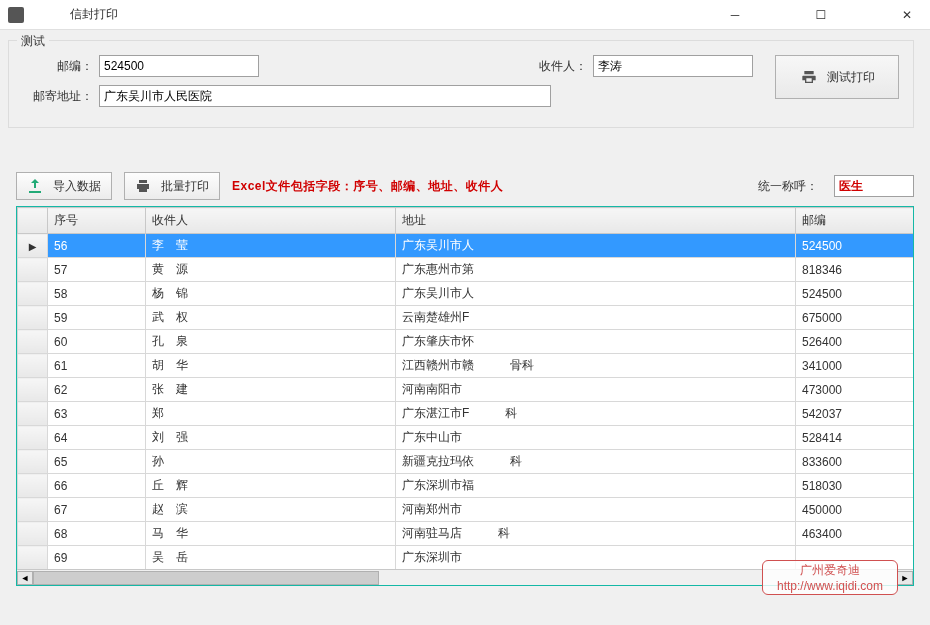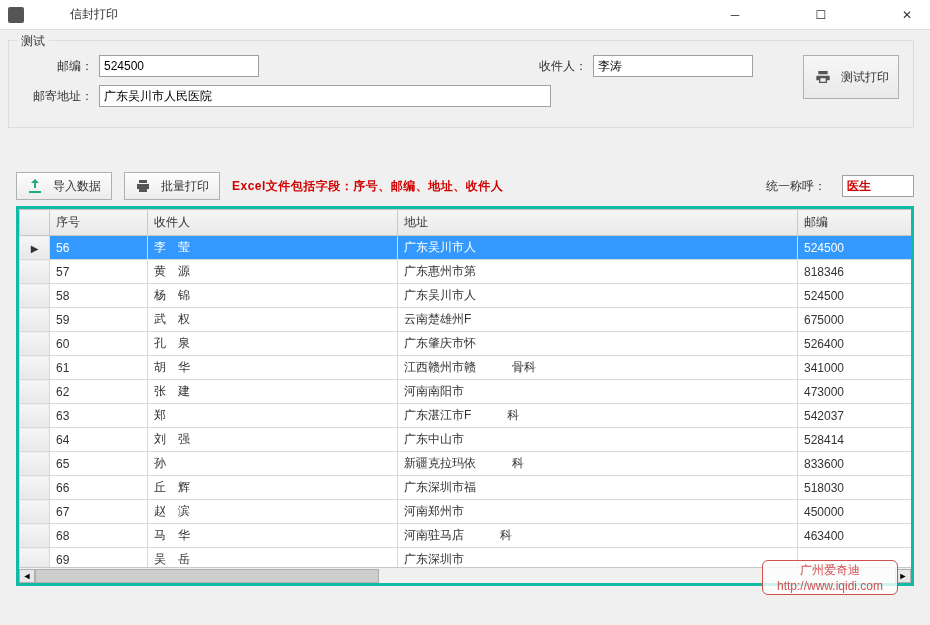--- a/index.html
+++ b/index.html
@@ -15,34 +15,34 @@
 .groupbox { margin: 10px 16px 0 8px; border: 1px solid #dcdcdc; position: relative; padding: 14px 12px 12px 12px; background: #f0f0f0; }
 .groupbox .legend { position: absolute; top: -8px; left: 8px; background: #f0f0f0; padding: 0 4px; color: #333; }
 .formrow { display: flex; align-items: center; margin-bottom: 8px; }
 .formlabel { width: 78px; text-align: right; padding-right: 6px; color: #333; }
 .textinput { border: 1px solid #a0a0a0; background: #fff; height: 22px; padding: 2px 4px; font-size: 12px; }
 .textinput.w1 { width: 160px; }
 .textinput.w2 { width: 160px; }
 .textinput.addr { width: 452px; }
 .spacer1 { width: 256px; }
 
-.printbtn { position: absolute; right: 14px; top: 14px; width: 96px; height: 44px; background: linear-gradient(#f7f7f7,#e9e9e9); border: 1px solid #b0b0b0; display: flex; align-items: center; justify-content: center; gap: 8px; color: #333; }
+.printbtn { position: absolute; right: 14px; top: 14px; width: 124px; height: 44px; background: linear-gradient(#f7f7f7,#e9e9e9); border: 1px solid #b0b0b0; display: flex; align-items: center; justify-content: center; gap: 8px; color: #333; }
 .printbtn .picon { width: 20px; height: 16px; }
 
 
 .toolbar { display: flex; align-items: center; margin: 44px 16px 6px 16px; gap: 12px; }
 .tbtn { height: 28px; padding: 0 10px; background: linear-gradient(#fdfdfd,#ececec); border: 1px solid #b0b0b0; display: flex; align-items: center; gap: 10px; color: #333; }
 .tbtn .ticon { width: 16px; height: 16px; }
 .hint { color: #d00000; font-weight: bold; letter-spacing: 0.5px; }
 .toolbar .flex { flex: 1; }
 .ulabel { color: #333; margin-right: 4px; }
-.uinput { border: 1px solid #a0a0a0; background: #fff; height: 22px; width: 72px; padding: 2px 4px; color: #d00000; font-weight: bold; }
-
-
-.gridwrap { margin: 0 16px 12px 16px; border: 3px solid #14b8a6; background: #fff; height: 380px; position: relative; overflow: hidden; }
+.uinput { border: 1px solid #a0a0a0; background: #fff; height: 22px; width: 80px; padding: 2px 4px; color: #d00000; font-weight: bold; }
+
+
+.gridwrap { margin: 0 16px 12px 16px; border: 1px solid #14b8a6; background: #fff; height: 380px; position: relative; overflow: hidden; }
 .grid { width: 100%; border-collapse: collapse; table-layout: fixed; }
 .grid th { background: linear-gradient(#f6f6f6,#e8e8e8); border: 1px solid #c8c8c8; text-align: left; padding: 4px 6px; font-weight: normal; color: #333; height: 22px; }
 .grid td { border: 1px solid #d8d8d8; padding: 3px 6px; color: #333; height: 22px; white-space: nowrap; overflow: hidden; }
 .grid .rowhdr { background: linear-gradient(#f6f6f6,#e8e8e8); width: 28px; text-align: center; }
 .grid tr.sel td { background: #3399ff; color: #fff; }
 .grid tr.sel td.rowhdr { background: linear-gradient(#f6f6f6,#e8e8e8); color: #333; }
 .grid .arrow { font-size: 10px; }
 col.c-row { width: 30px; } col.c-seq { width: 98px; } col.c-rec { width: 250px; } col.c-addr { width: 400px; } col.c-zip { width: 120px; }
 
 .hscroll { position: absolute; left: 0; right: 0; bottom: 0; height: 16px; background: #f0f0f0; border-top: 1px solid #c8c8c8; display:flex; align-items:center;}

